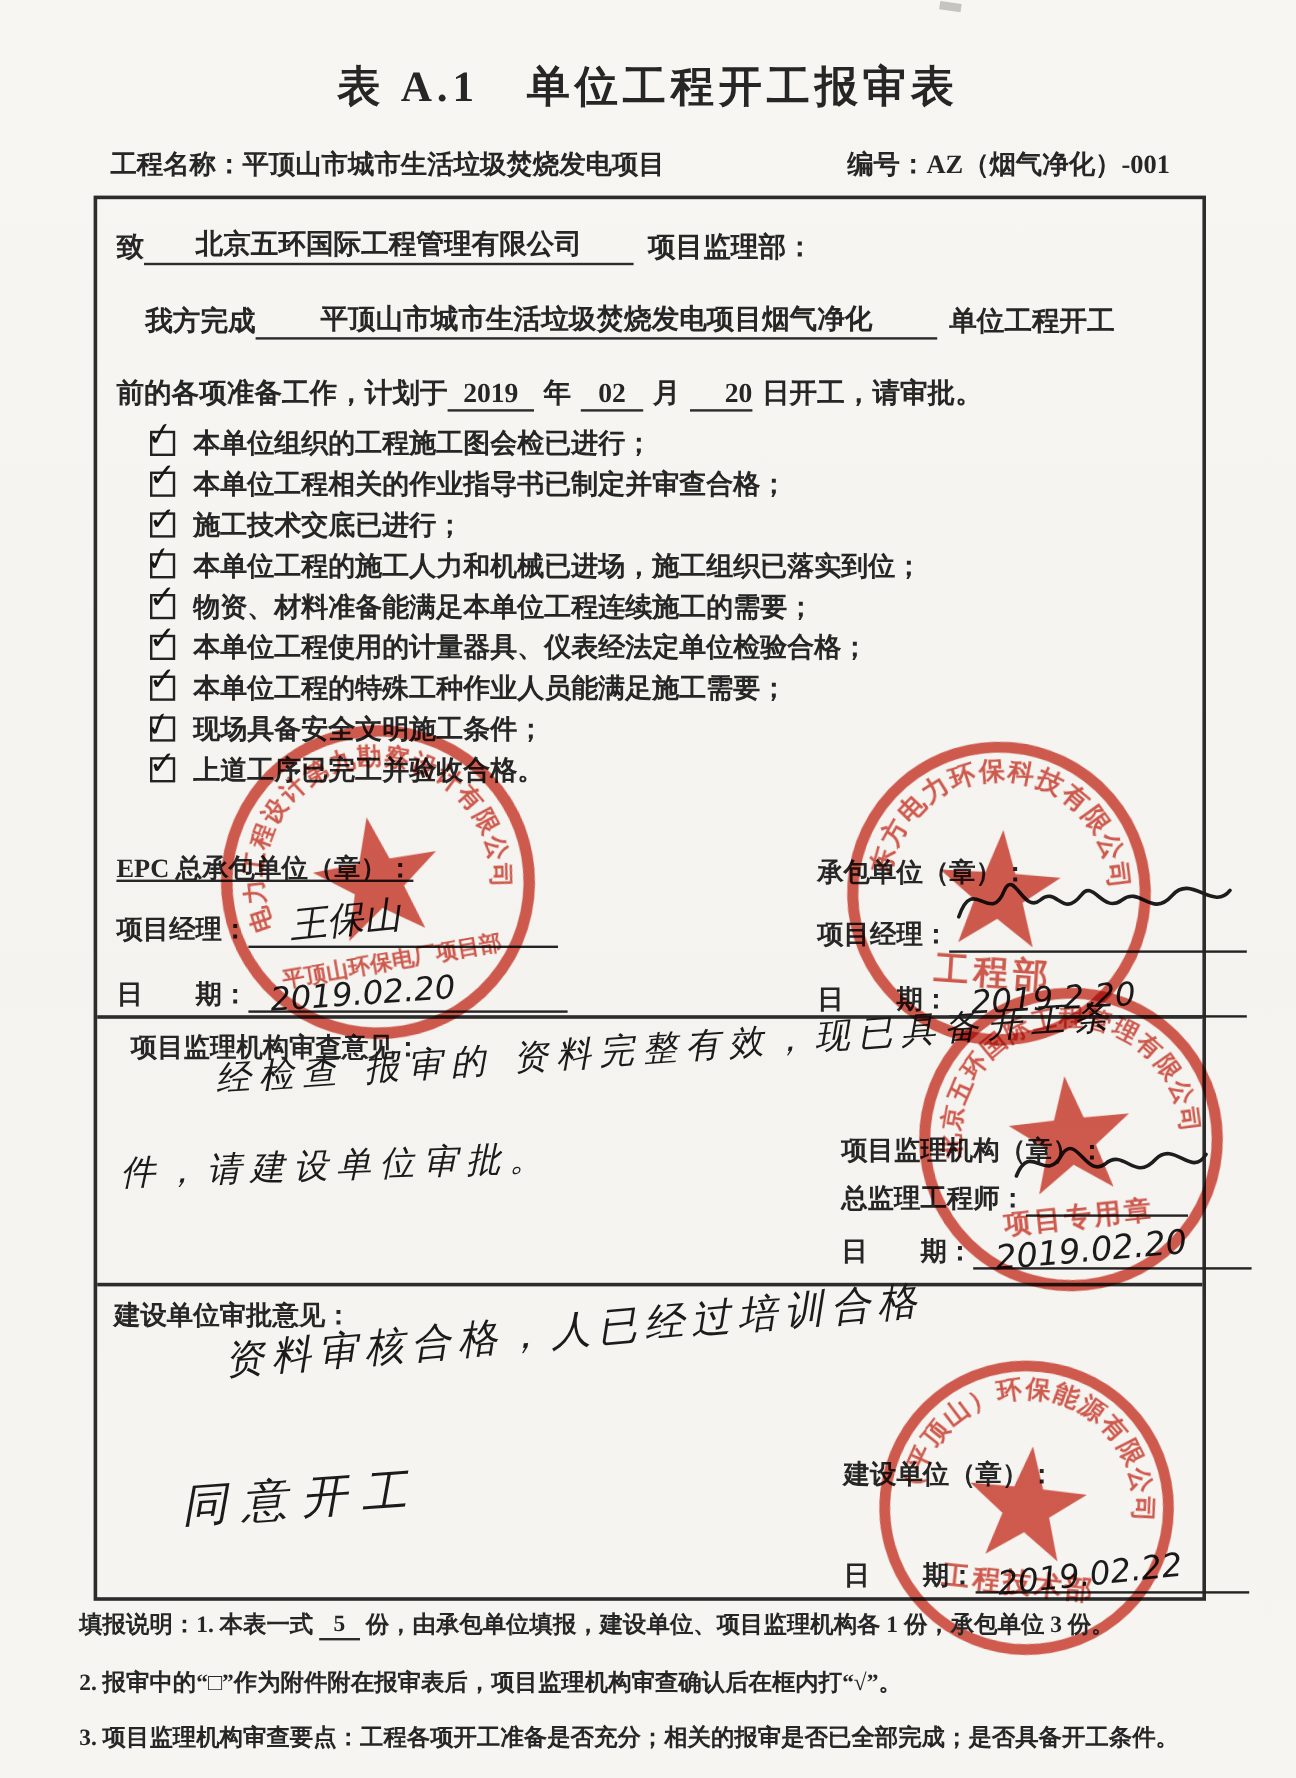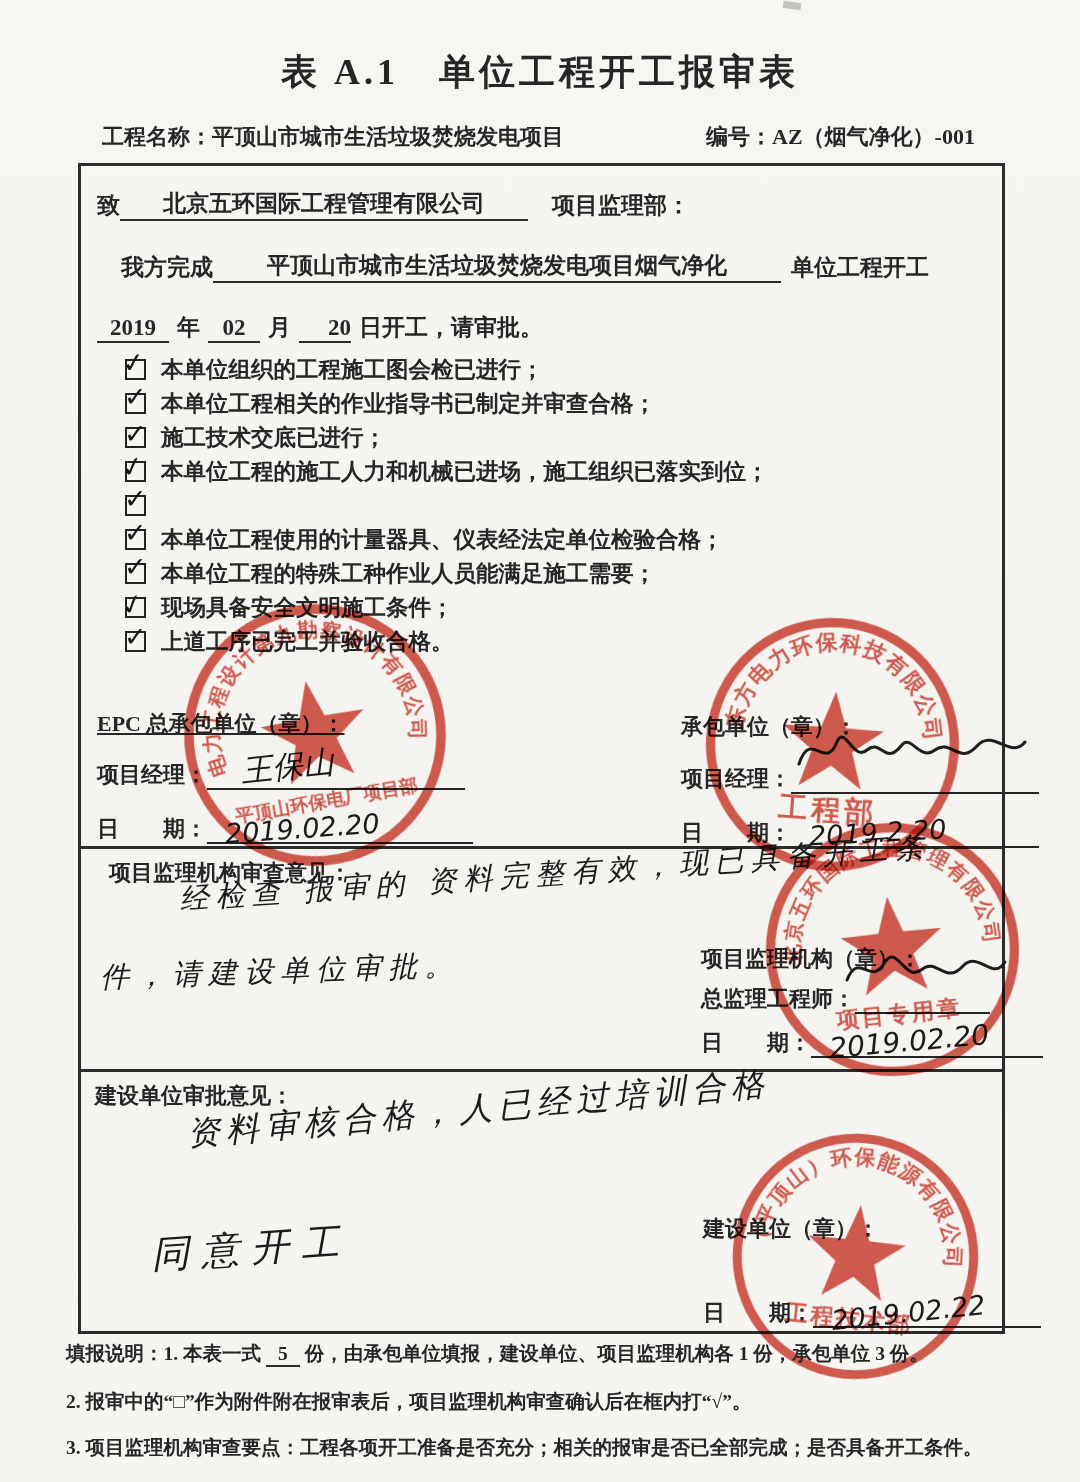--- a/index.html
+++ b/index.html
@@ -43,42 +43,43 @@
 </style>
 </head>
 <body>
 
 <div class="page">
 
   <div class="speck" style="left:783px;top:2px;width:18px;height:7px;transform:rotate(8deg);"></div>
 
   <div class="abs title">表 A.1　单位工程开工报审表</div>
 
-  <div class="abs hdr" style="left:102px;top:122px;">
+  <div class="abs hdr" style="left:92px;top:122px;">
     <span>工程名称：</span><span>平顶山市城市生活垃圾焚烧发电项目</span>
   </div>
   <div class="abs hdr" style="left:706px;top:122px;">
     <span>编号：</span><span>AZ（烟气净化）-001</span>
   </div>
 
   <div class="abs box">
 
     <div class="abs row" style="left:16px;top:22px;">
       <span class="txt">致</span>
       <span class="u" style="width:408px;"><span class="txt">北京五环国际工程管理有限公司</span></span>
-      <span class="txt" style="margin-left:24px;text-align:center;">项目监理部：</span>
+      <span class="txt" style="margin-left:12px;text-align:center;">项目监理部：</span>
     </div>
 
     <div class="abs row" style="left:40px;top:84px;">
       <span class="txt">我方完成</span>
       <span class="u" style="width:568px;"><span class="txt">平顶山市城市生活垃圾焚烧发电项目烟气净化</span></span>
       <span class="txt" style="margin-left:10px;">单位工程开工</span>
     </div>
 
     <div class="abs row" style="left:16px;top:146px;">
+      <span class="txt">前的各项准备工作，计划于</span>
       <span class="u" style="width:72px;"><span class="txt">2019</span></span>
       <span class="txt" style="margin:0 8px;">年</span>
       <span class="u" style="width:52px;"><span class="txt">02</span></span>
       <span class="txt" style="margin:0 8px;">月</span>
       <span class="u" style="width:52px;text-align:right;"><span class="txt">20</span></span>
       <span class="txt" style="margin-left:8px;">日开工，请审批。</span>
     </div>
 
     <div class="abs cl">
       <div class="it">
@@ -102,20 +103,21 @@
       <div class="it">
           <span class="cb">
             <span class="ck">✓</span>
           </span>
           <span>本单位工程的施工人力和机械已进场，施工组织已落实到位；</span>
         </div>
       <div class="it">
           <span class="cb">
             <span class="ck">✓</span>
           </span>
+          <span>物资、材料准备能满足本单位工程连续施工的需要；</span>
         </div>
       <div class="it">
           <span class="cb">
             <span class="ck">✓</span>
           </span>
           <span>本单位工程使用的计量器具、仪表经法定单位检验合格；</span>
         </div>
       <div class="it">
           <span class="cb">
             <span class="ck">✓</span>

